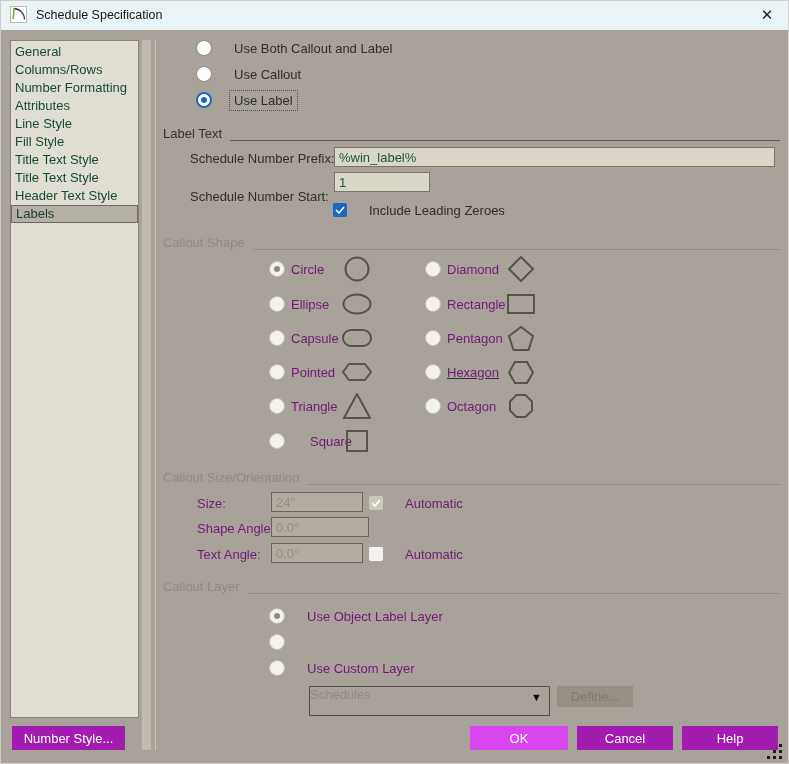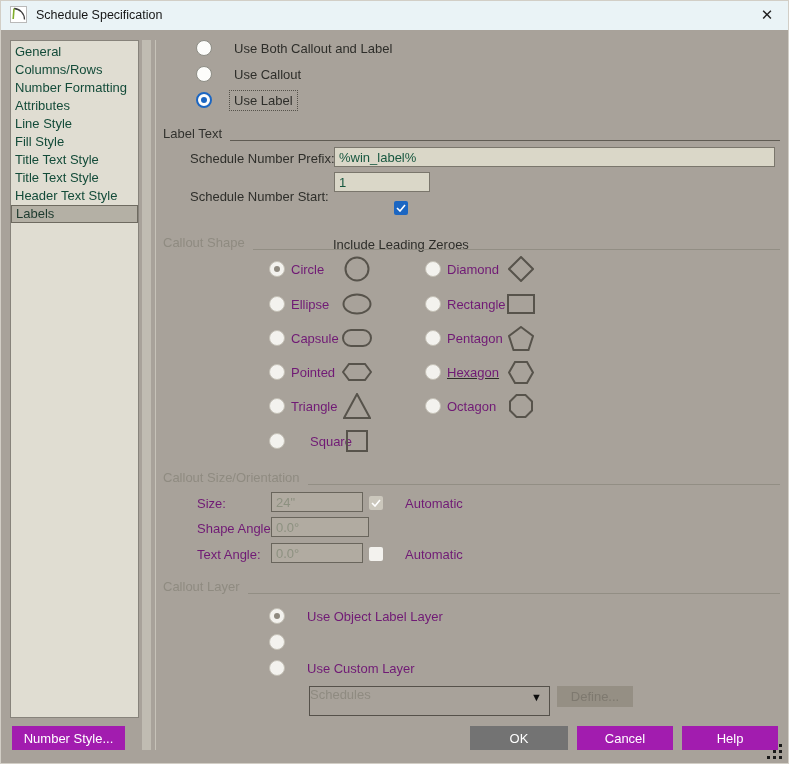--- a/index.html
+++ b/index.html
@@ -106,21 +106,21 @@
     position:absolute; left:557px; top:686px; width:76px; height:21px;
     background:#958f84; color:#7e796f; display:flex; align-items:center; justify-content:center;
   }
 
   .btn {
     position:absolute; top:726px; height:24px; border:none;
     color:#ffffff; font-family:"Liberation Sans",sans-serif; font-size:13px;
     display:flex; align-items:center; justify-content:center;
   }
   .btn.dark { background:#a21caf; }
-  .btn.lite { background:#737373; }
+  .btn.lite { background:#d946ef; }
 
   .focus-dotted { outline:1px dotted #55524a; outline-offset:1px; padding:1px 3px; margin-left:-3px; }
 
   .grip { position:absolute; right:5px; bottom:3px; }
 </style>
 </head>
 <body>
 
 <div class="frame"></div>
 
@@ -166,21 +166,21 @@
   <span class="sec-title">Label Text</span>
   <span class="line"></span>
 </div>
 
 <div class="lbl" style="position:absolute; left:190px; top:151px;">Schedule Number Prefix:</div>
 <input class="field" style="position: absolute; left: 334px; top: 147px; width: 441px;" readonly="" value="%win_label%">
 
 <div class="lbl" style="position:absolute; left:190px; top:176px;margin-top:13px;">Schedule Number Start:</div>
 <input class="field" style="position: absolute; left: 334px; top: 172px; width: 96px;" readonly="" value="1">
 
-<div class="row" style="left:333px; top:201px;flex-direction:column;">
+<div class="row" style="left:333px; top:201px;">
   <span class="cbx">
     <svg width="10" height="8" viewBox="0 0 10 8">
         <polyline points="1,4 4,7 9,1" fill="none" stroke="#ffffff" stroke-width="1.6"></polyline>
       </svg>
   </span>
   <span class="lbl">Include Leading Zeroes</span>
 </div>
 
 <div class="section dis" style="top:236px;">
   <span class="sec-title">Callout Shape</span>

